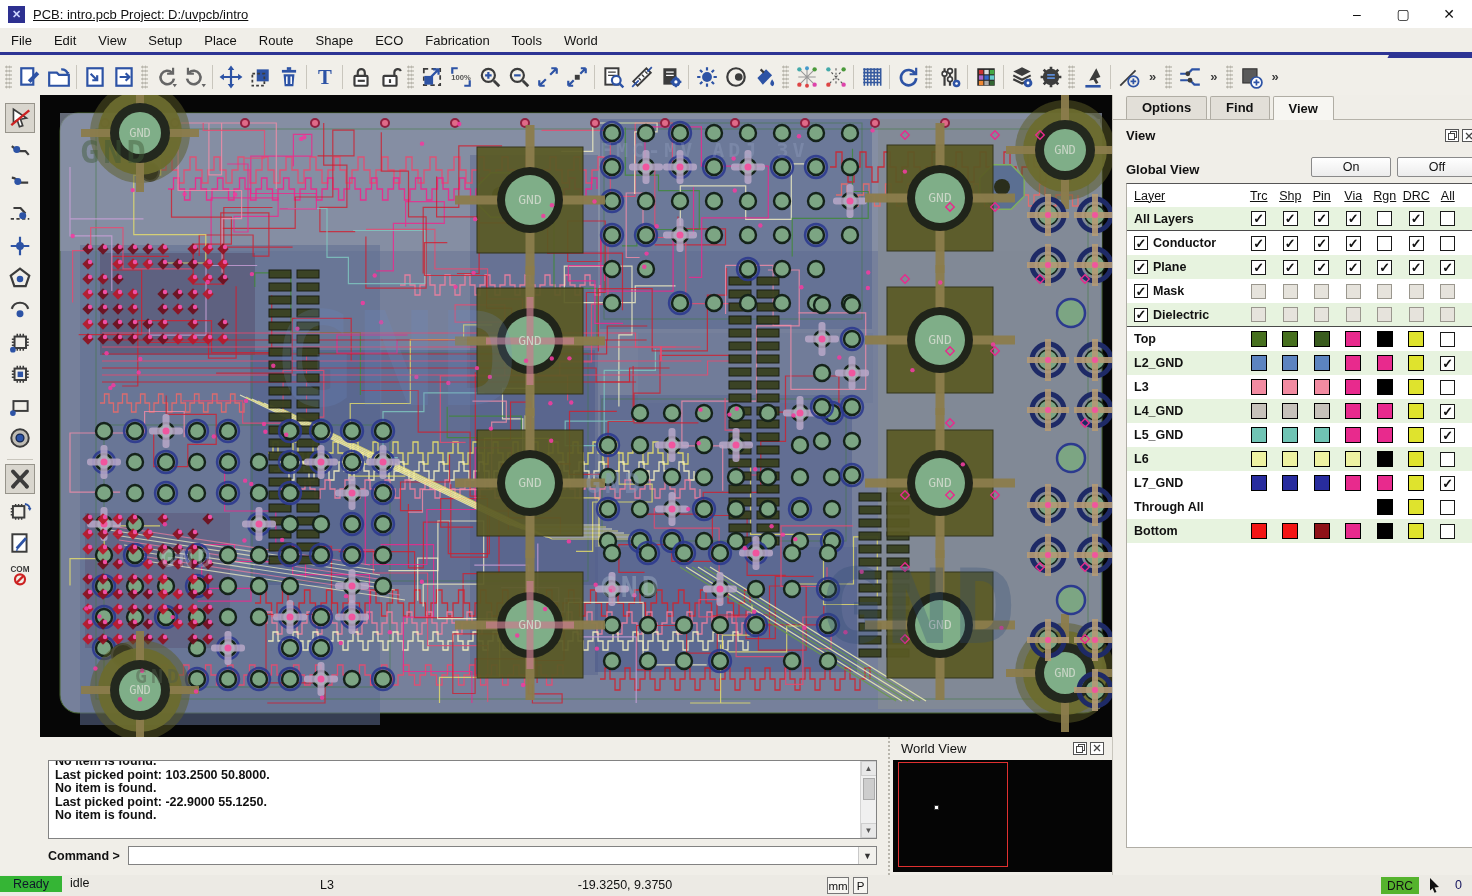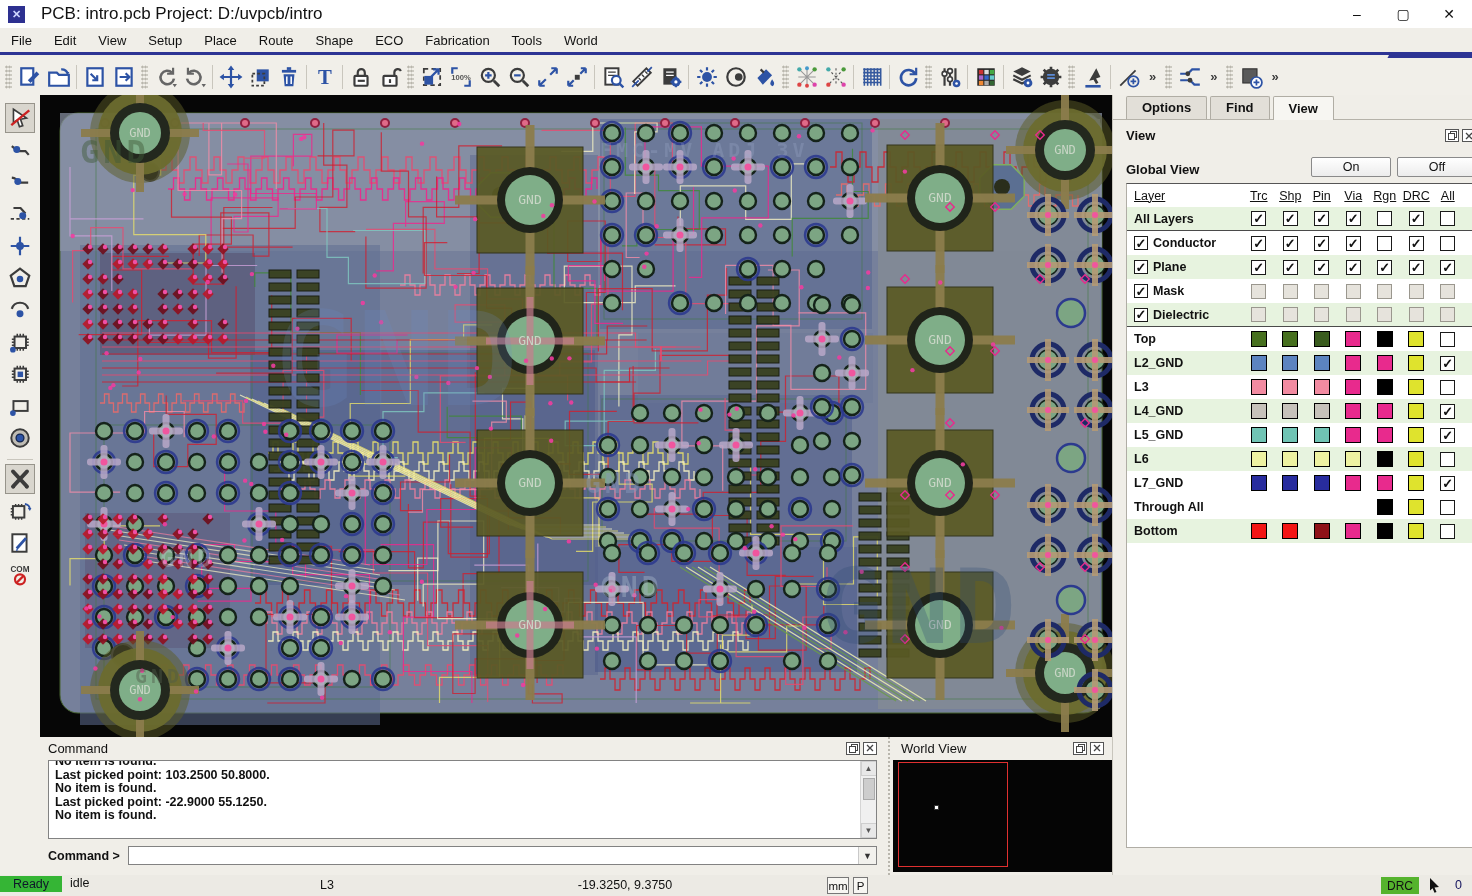--- a/index.html
+++ b/index.html
@@ -4,21 +4,21 @@
 <style>
   html,body{margin:0;padding:0;background:#666;}
   *{box-sizing:border-box;}
   .app{position:relative;width:1472px;height:896px;background:#f0eee8;overflow:hidden;
        font-family:"Liberation Sans",sans-serif;color:#111;font-size:13px;}
   
   .titlebar{position:absolute;left:0;top:0;width:1472px;height:28px;background:#ffffff;
             display:flex;align-items:center;}
   .app-icon{width:17px;height:17px;margin-left:8px;background:#2d3090;color:#cfd6ff;
             display:flex;align-items:center;justify-content:center;font-size:11px;font-weight:bold;}
-  .title-text{margin-left:16px;font-size:17px;}
+  .title-text{margin-left:8px;font-size:13px;text-decoration:underline;}
   .win-btns{margin-left:auto;display:flex;align-items:center;}
   .win-btn{width:46px;height:28px;display:flex;align-items:center;justify-content:center;
            font-size:14px;color:#111;}
   
   .menubar{position:absolute;left:0;top:28px;width:1472px;height:27px;background:#f0eee8;
            border-bottom:3px solid #2d3494;display:flex;align-items:center;}
   .menu-item{padding:0 11px;font-size:13px;height:24px;display:flex;align-items:center;}
   .brand{position:absolute;right:0;top:0;height:27px;background:#2d3494;color:#fff;
          font-weight:bold;font-size:12.5px;display:flex;align-items:center;
          padding:0 12px 0 22px;clip-path:polygon(14px 0,100% 0,100% 100%,0 100%);letter-spacing:.5px;margin-top:24px;}
@@ -1717,36 +1717,20 @@
         <text x="40" y="68" font-size="32" fill="#3f5a38" opacity="0.45" font-weight="bold" font-family="DejaVu Sans Mono,monospace" letter-spacing="4">GND</text>
         <text x="545" y="398" font-size="26" fill="#8899bb" opacity="0.45" font-weight="bold" font-family="DejaVu Sans Mono,monospace" letter-spacing="4">GND</text>
         <text x="560" y="502" font-size="28" fill="#aabbcc" opacity="0.4" font-weight="bold" font-family="DejaVu Sans Mono,monospace" letter-spacing="4">GND</text>
         <text x="560" y="62" font-size="20" fill="#9aa8c8" opacity="0.3" font-weight="bold" font-family="DejaVu Sans Mono,monospace" letter-spacing="4">FMC-MV ADJ 3V</text>
         <text x="120" y="472" font-size="24" fill="#cfd8e8" opacity="0.32" font-weight="bold" font-family="DejaVu Sans Mono,monospace" letter-spacing="4">GND</text>
         <text x="95" y="588" font-size="20" fill="#4f5a48" opacity="0.45" font-weight="bold" font-family="DejaVu Sans Mono,monospace" letter-spacing="4">GND</text>
       </svg>
   </div>
 
   <div class="command-panel">
-    <div class="panel-head">
-      <span>Command</span>
-      <span class="panel-icons">
-        <span class="mini-icon">
-            <svg width="9" height="9">
-              <rect x="2.5" y="0.5" width="6" height="6" fill="none" stroke="#444"></rect>
-              <rect x="0.5" y="2.5" width="6" height="6" fill="#fff" stroke="#444"></rect>
-            </svg>
-          </span>
-        <span class="mini-icon">
-            <svg width="8" height="8">
-              <path d="M1 1 L7 7 M7 1 L1 7" stroke="#444" stroke-width="1.3"></path>
-            </svg>
-          </span>
-      </span>
-    </div>
     <div class="cmd-log" id="cmdlog">
       <div class="line">No item is found.</div>
         <div class="line">Last picked point: 103.2500 50.8000.</div>
         <div class="line">No item is found.</div>
         <div class="line">Last picked point: -22.9000 55.1250.</div>
         <div class="line">No item is found.</div>
         <div class="cmd-scroll">
         <div class="scr-arrow">▲</div>
         <div class="scr-thumb"></div>
         <div class="scr-spacer"></div>

